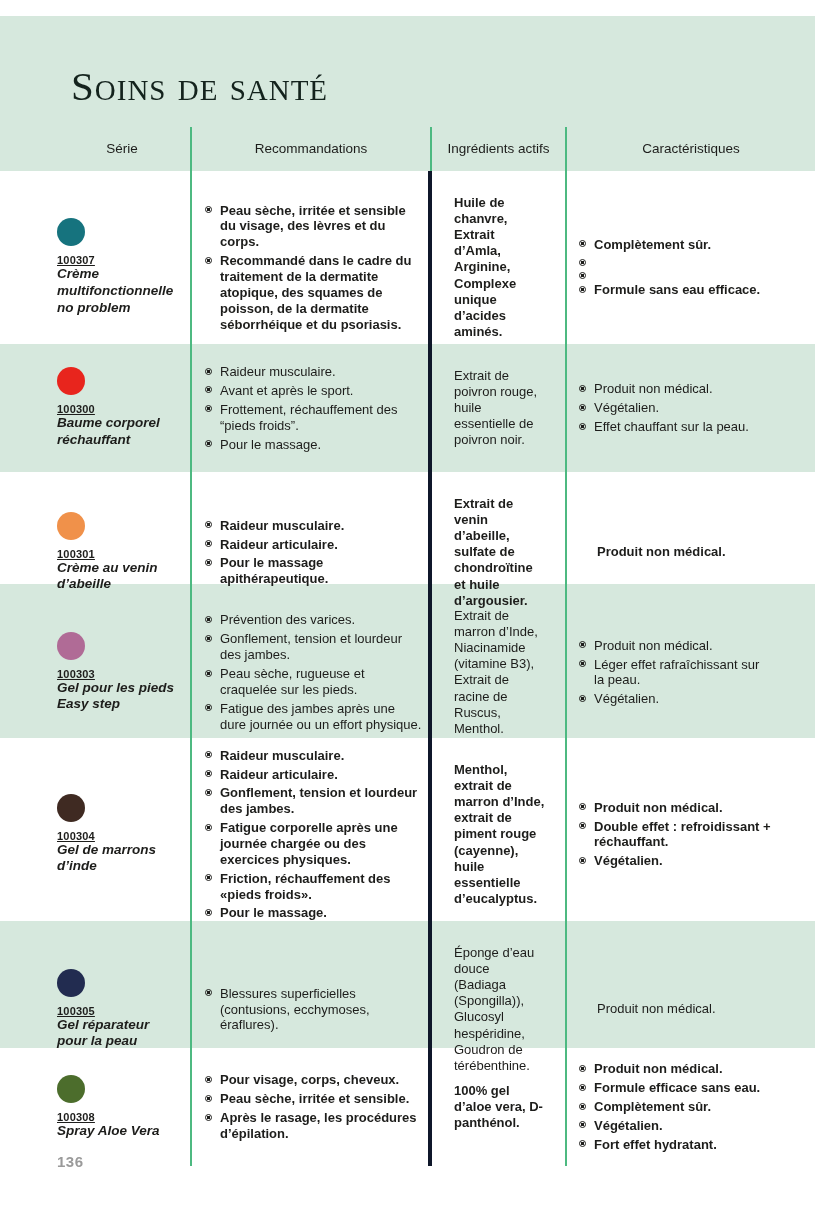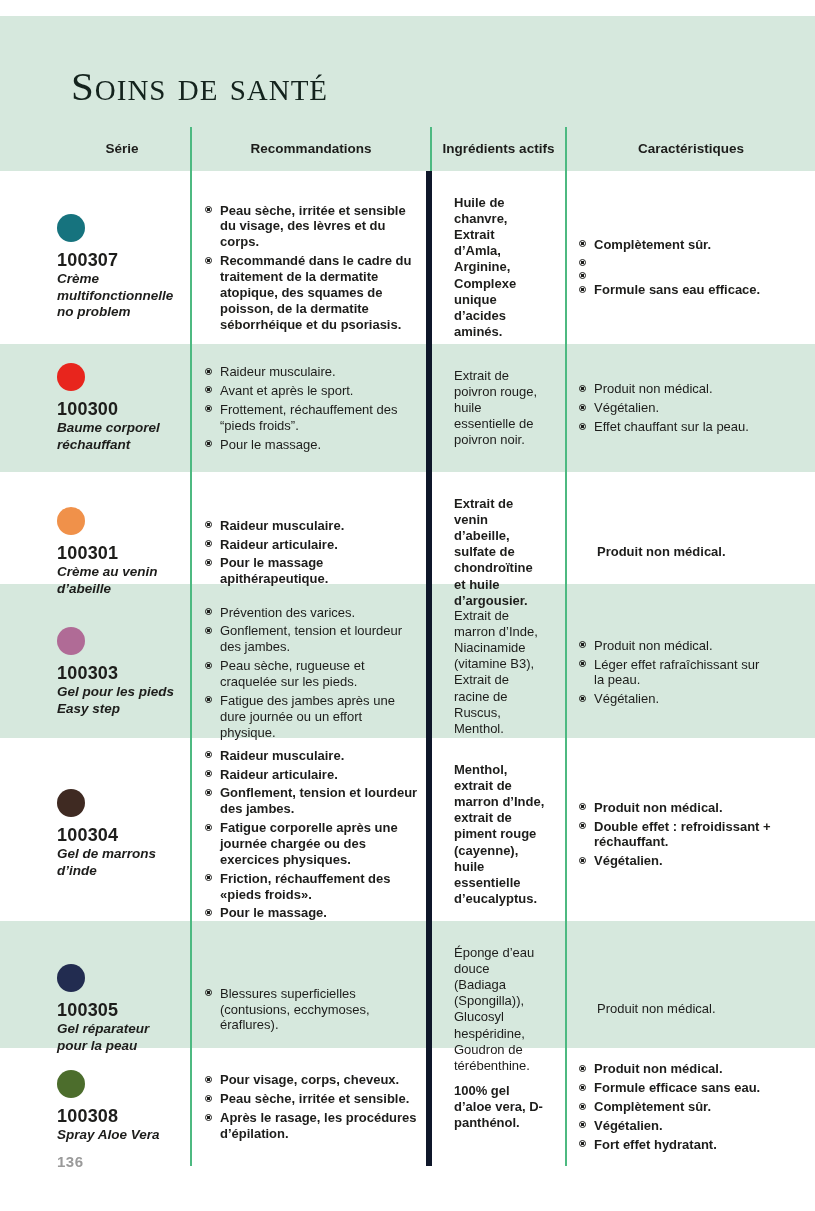--- a/index.html
+++ b/index.html
@@ -38,21 +38,21 @@
     left: 0; right: 0; bottom: 0;
     height: 44px;
     display: grid;
     grid-template-columns: 192px 240px 135px 1fr;
   }
   .col-h {
     display: flex;
     align-items: center;
     justify-content: center;
     text-align: left;
-    font-weight: 700;
+    font-weight: 400;
     font-size: 13.5px;
     line-height: 1.15;
   }
   .col-serie { border-right: 2px solid #4db981; padding-left: 54px; }
   .col-reco  { border-right: 2px solid #4db981; }
   .col-ingr  { border-right: 2px solid #4db981; padding: 0 10px; }
   .col-cara  { }
   
   .table-body { width: 815px; }
   .row {
@@ -75,39 +75,40 @@
   .cell {
     display: flex;
     flex-direction: column;
     justify-content: center;
   }
   .cell-serie {
     border-right: 2px solid #4db981;
     padding: 10px 12px 10px 57px;
   }
   .cell-reco {
-    border-right: 6px solid #0f172a;
+    border-right: 4px solid #0f172a;
     padding: 8px 6px 8px 13px;
   }
   .cell-ingr {
     border-right: 2px solid #4db981;
     padding: 8px 4px 8px 6px;
   }
   .cell-cara { padding: 8px 10px 8px 12px; }
   
   .dot {
     display: block;
     width: 28px; height: 28px;
     border-radius: 50%;
   }
   .code {
     margin-top: 8px;
     font-weight: 700;
-    font-size: 18px;
+    font-size: 11px;
     letter-spacing: 0.2px;
+    text-decoration: underline;
   }
   .name {
     margin-top: 0;
     font-weight: 700;
     font-size: 13.5px;
     line-height: 1.25;
     font-style: italic;
   }
   
   .blist {

